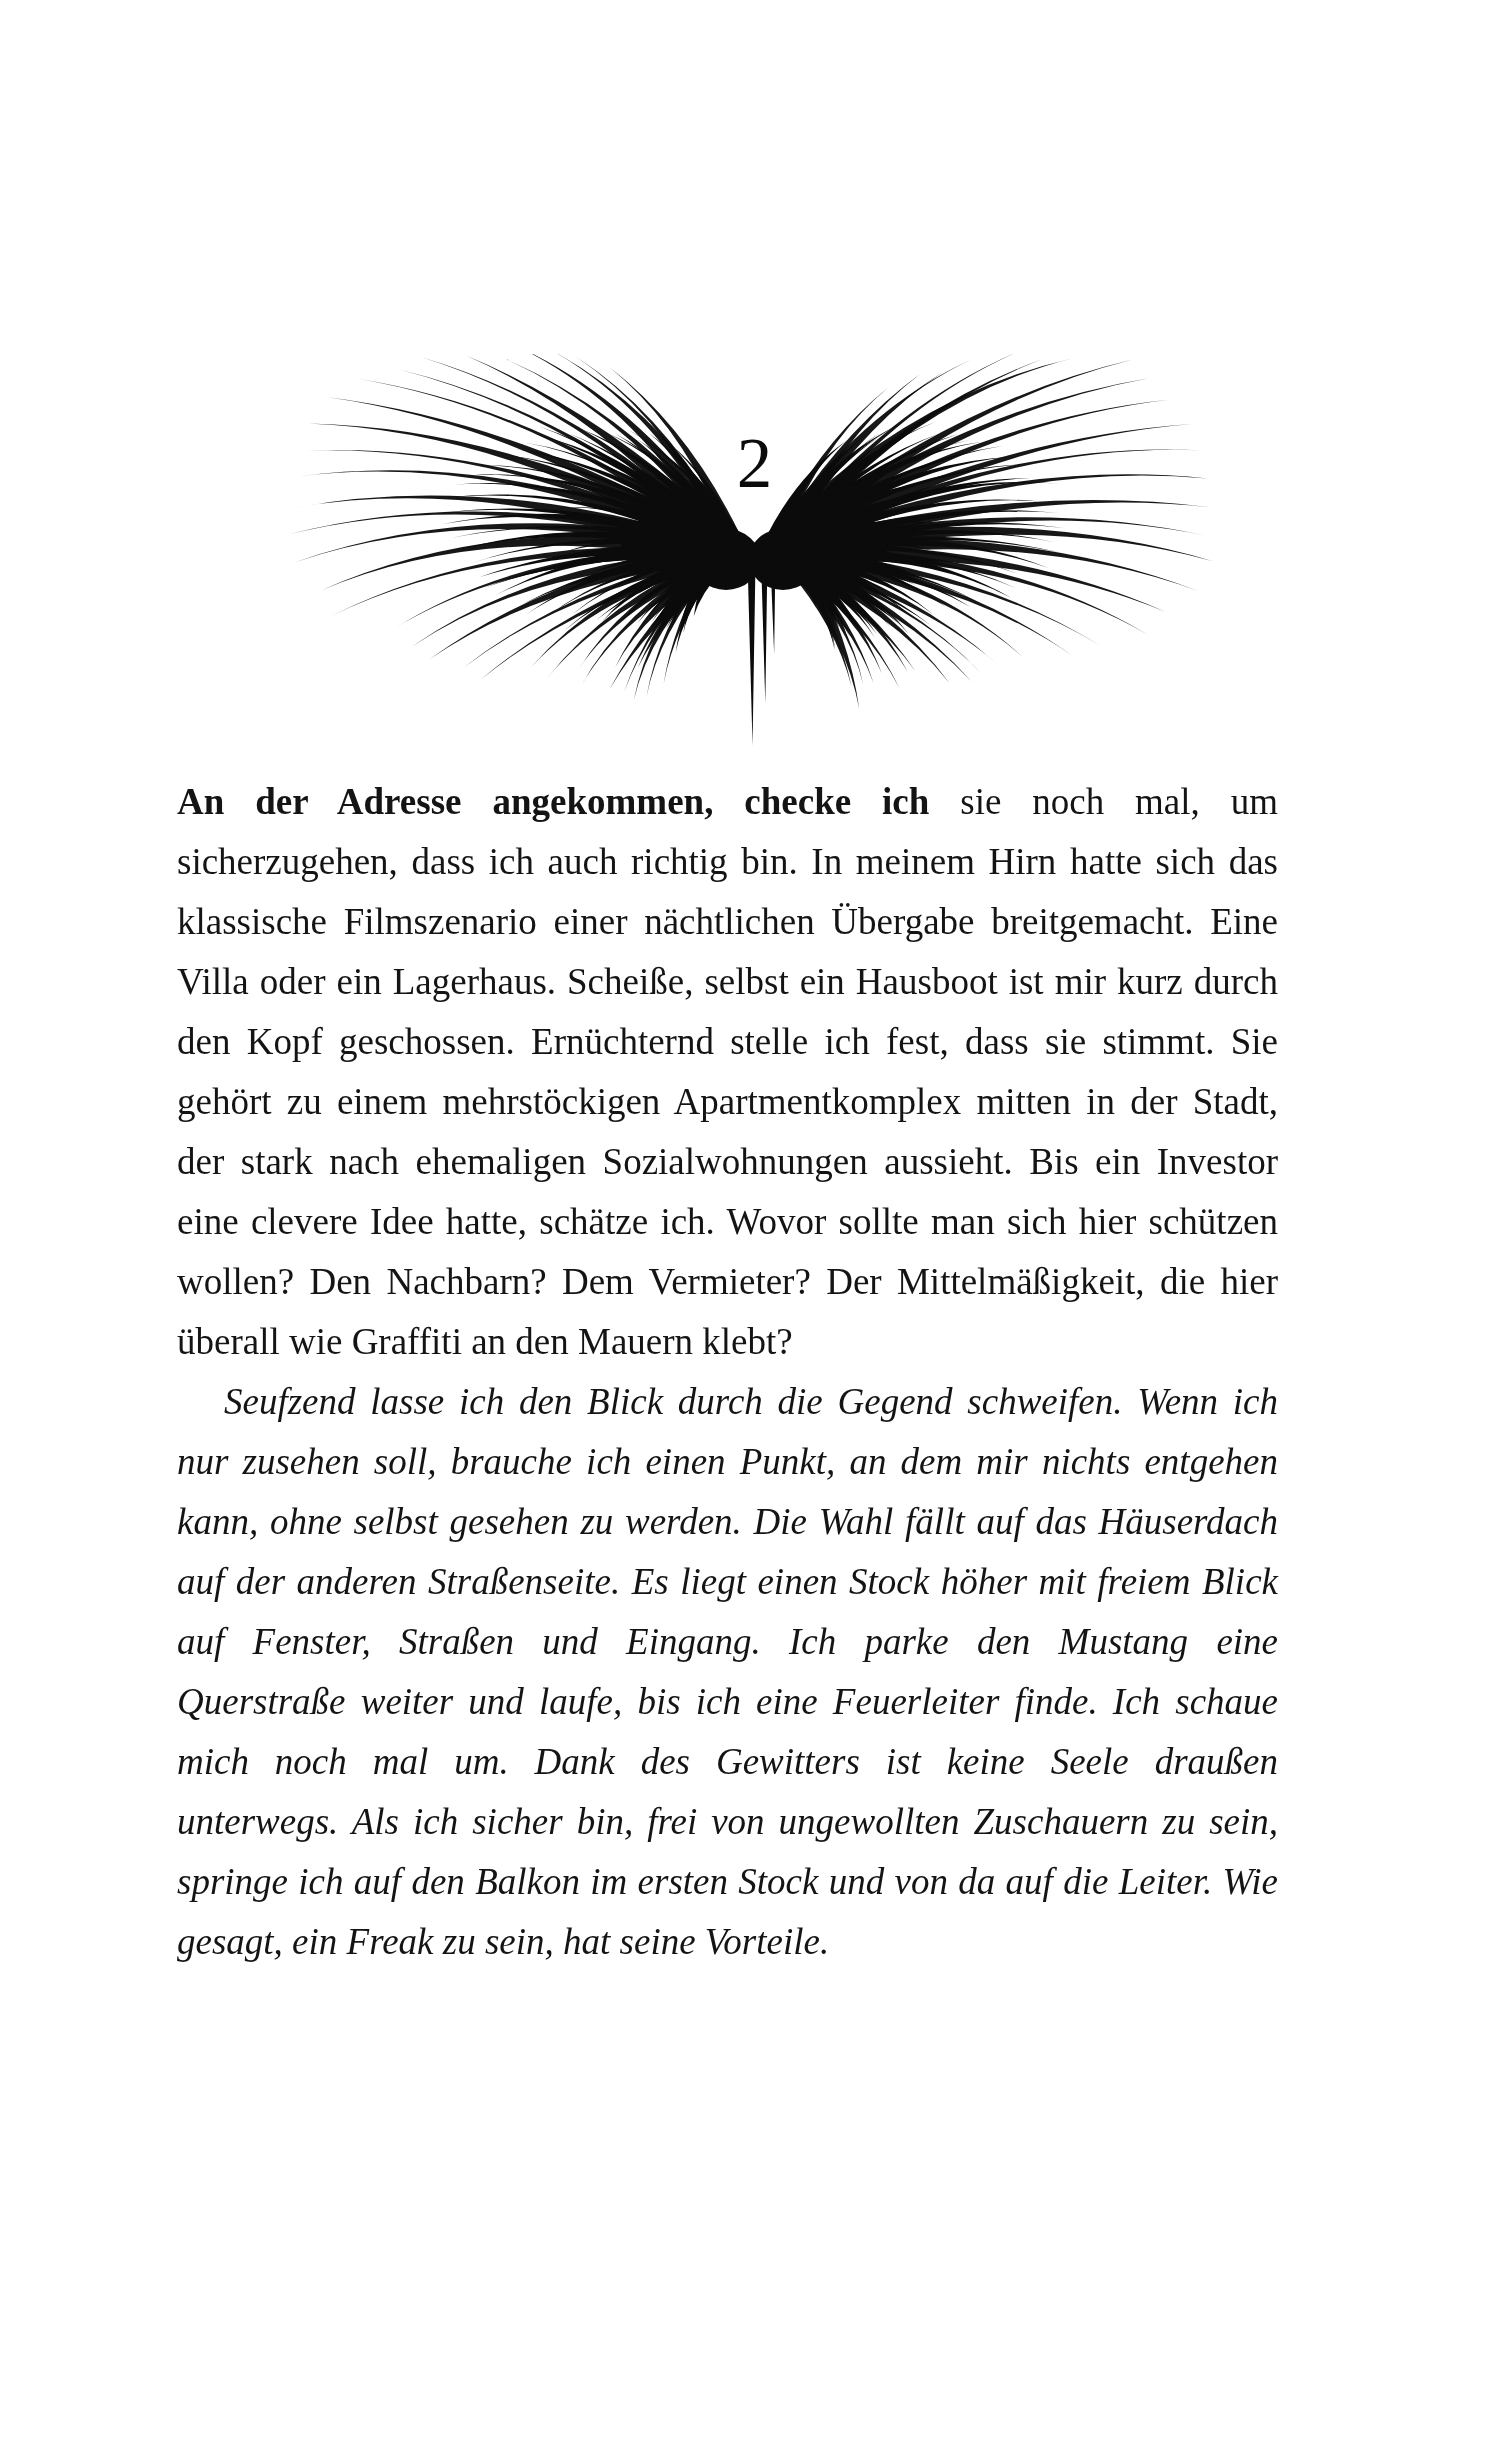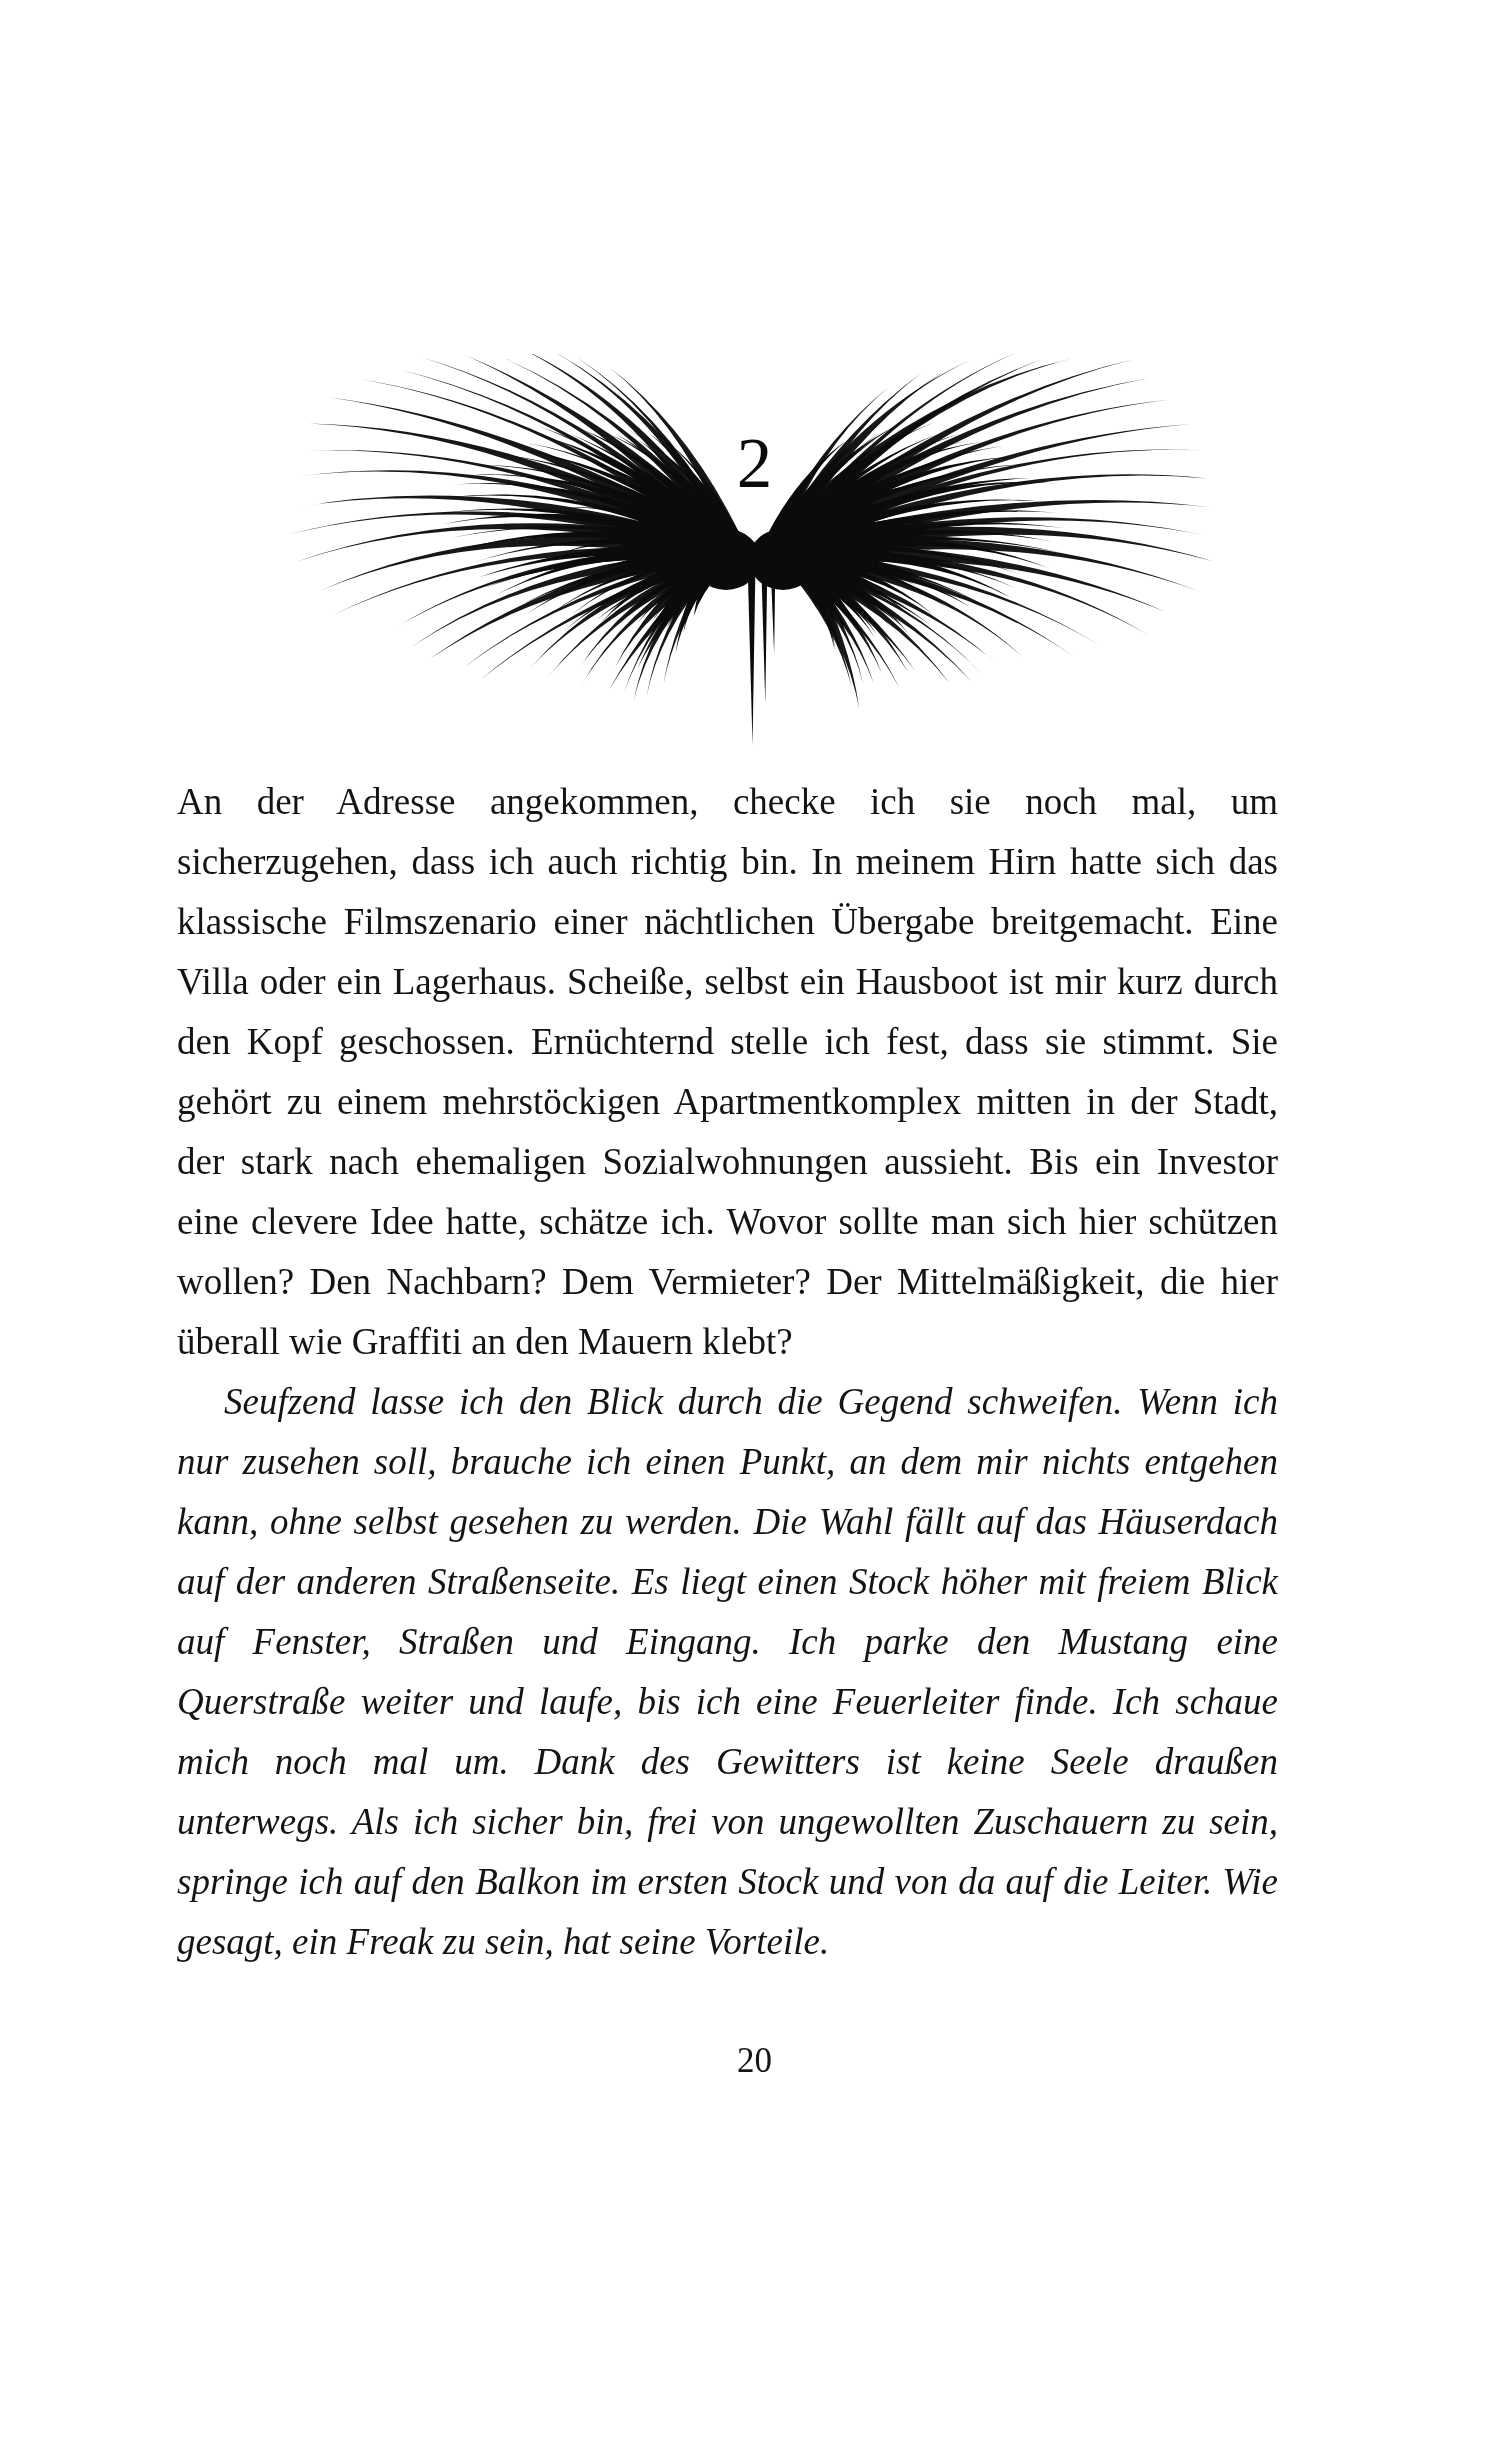--- a/index.html
+++ b/index.html
@@ -35,21 +35,21 @@
   }
   .text-block{
     margin:14.7px 231px 0 177px;
     font-size:37px;
     line-height:60px;
     color:#141414;
     text-align:justify;
   }
   .text-block p{margin:0;}
   .text-block p.indent{text-indent:47px;font-style:italic;}
-  .lead-bold{font-weight:400;}
+  .lead-bold{font-weight:700;}
   .page-number{
     margin-top:69px;
     text-align:center;
     font-size:35px;
     color:#141414;
   }
 </style>
 </head>
 <body>
 
@@ -282,16 +282,15 @@
         <path d="M 34 60 L 42 58 L 40 210 Z" fill="#0b0b0b"></path>
       </svg>
     <div class="chapter-number">2</div>
   </div>
 
   <div class="text-block">
     <p><span class="lead-bold">An der Adresse angekommen, checke ich</span><span> sie noch mal, um sicherzugehen, dass ich auch richtig bin. In meinem Hirn hatte sich das klassische Filmszenario einer nächtlichen Übergabe breitgemacht. Eine Villa oder ein Lagerhaus. Scheiße, selbst ein Hausboot ist mir kurz durch den Kopf geschossen. Ernüchternd stelle ich fest, dass sie stimmt. Sie gehört zu einem mehrstöckigen Apartmentkomplex mitten in der Stadt, der stark nach ehemaligen Sozialwohnungen aussieht. Bis ein Investor eine clevere Idee hatte, schätze ich. Wovor sollte man sich hier schützen wollen? Den Nachbarn? Dem Vermieter? Der Mittelmäßigkeit, die hier überall wie Graffiti an den Mauern klebt?</span></p>
     <p class="indent"><span>Seufzend lasse ich den Blick durch die Gegend schweifen. Wenn ich nur zusehen soll, brauche ich einen Punkt, an dem mir nichts entgehen kann, ohne selbst gesehen zu werden. Die Wahl fällt auf das Häuserdach auf der anderen Straßenseite. Es liegt einen Stock höher mit freiem Blick auf Fenster, Straßen und Eingang. Ich parke den Mustang eine Querstraße weiter und laufe, bis ich eine Feuerleiter finde. Ich schaue mich noch mal um. Dank des Gewitters ist keine Seele draußen unterwegs. Als ich sicher bin, frei von ungewollten Zuschauern zu sein, springe ich auf den Balkon im ersten Stock und von da auf die Leiter. Wie gesagt, ein Freak zu sein, hat seine Vorteile.</span></p>
   </div>
 
-  <div class="page-number">20</div>
 
 </div>
 
 
 </body></html>

